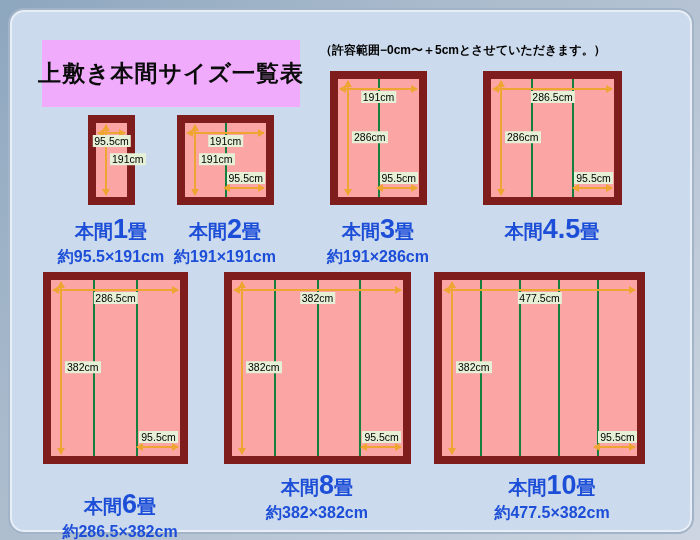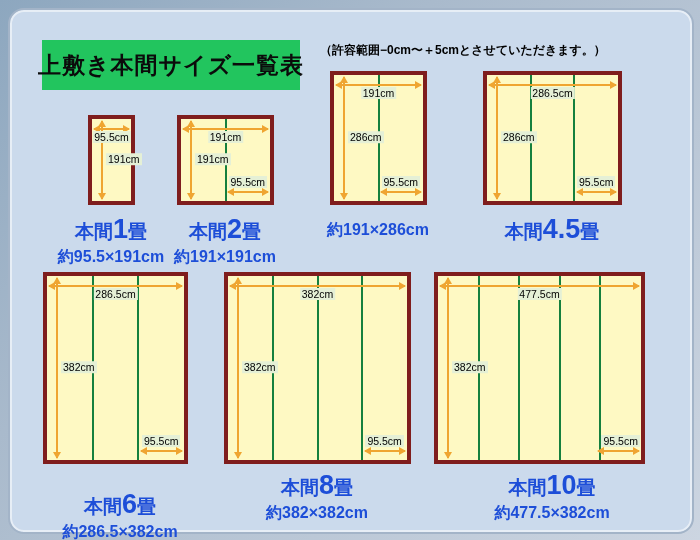--- a/index.html
+++ b/index.html
@@ -3,28 +3,28 @@
 <meta charset="utf-8">
 <style>
   html,body{margin:0;padding:0;width:700px;height:540px;overflow:hidden;
     font-family:"Liberation Sans","DejaVu Sans",sans-serif;}
   body{background:linear-gradient(135deg,#8da7bf 0%,#a9bacc 35%,#ccd5e1 100%);position:relative;}
 
   .panel{position:absolute;left:8px;top:8px;width:682px;height:522px;
     background:#cbdaec;border:2px solid #a3b4c8;border-radius:16px;
     box-shadow:inset 0 0 0 2px rgba(255,255,255,.55);}
 
-  .title-box{position:absolute;left:42px;top:40px;width:258px;height:50px;
-    background:#22c55e;display:flex;align-items:center;justify-content:center;}
+  .title-box{position:absolute;left:42px;top:40px;width:258px;height:67px;
+    background:#f0abfc;display:flex;align-items:center;justify-content:center;}
   .title-box .t{font-size:23px;font-weight:bold;color:#0b0b0b;letter-spacing:1px;white-space:nowrap;}
 
   .note{position:absolute;left:320px;top:42px;font-size:12px;font-weight:bold;color:#000000;white-space:nowrap;}
 
   
-  .mat{position:absolute;background:#fef9c3;border:4px solid #7f1d1d;box-sizing:border-box;}
+  .mat{position:absolute;background:#fca5a5;border:8px solid #7f1d1d;box-sizing:border-box;}
   .divider{position:absolute;top:0;bottom:0;width:2px;background:#15803e;margin-left:-1px;}
 
   .harrow{position:absolute;height:2px;background:#efa531;}
   .harrow.top{left:2px;right:2px;top:9px;}
   .harrow::before,.harrow::after{content:"";position:absolute;top:-3px;width:0;height:0;
     border-top:4px solid transparent;border-bottom:4px solid transparent;}
   .harrow::before{left:-1px;border-right:7px solid #efa531;}
   .harrow::after{right:-1px;border-left:7px solid #efa531;}
 
   .varrow{position:absolute;width:2px;background:#efa531;top:2px;bottom:2px;left:9px;}
@@ -88,20 +88,21 @@
 <div class="mat" style="left:330px;top:71px;width:97px;height:134px;">
   <div class="divider" style="left:50%;"></div>
   <div class="harrow top"></div>
   <div class="varrow"></div>
   <div class="dim top"><span class="bg">191cm</span></div>
   <div class="dim left"><span class="bg">286cm</span></div>
   <div class="barrow" style="width:40px;"></div>
   <div class="dim bottom" style="width:50%;"><span class="bg">95.5cm</span></div>
 </div>
 <div class="caption" style="left:378px;top:216px;">
+  <div class="name"><span>本間</span><span class="num">3</span><span>畳</span></div>
   <div class="size">約191×286cm</div>
 </div>
 
 <div class="mat" style="left:483px;top:71px;width:139px;height:134px;">
   <div class="divider" style="left:33.33%;"></div>
   <div class="divider" style="left:66.67%;"></div>
   <div class="harrow top"></div>
   <div class="varrow"></div>
   <div class="dim top"><span class="bg">286.5cm</span></div>
   <div class="dim left"><span class="bg">286cm</span></div>

